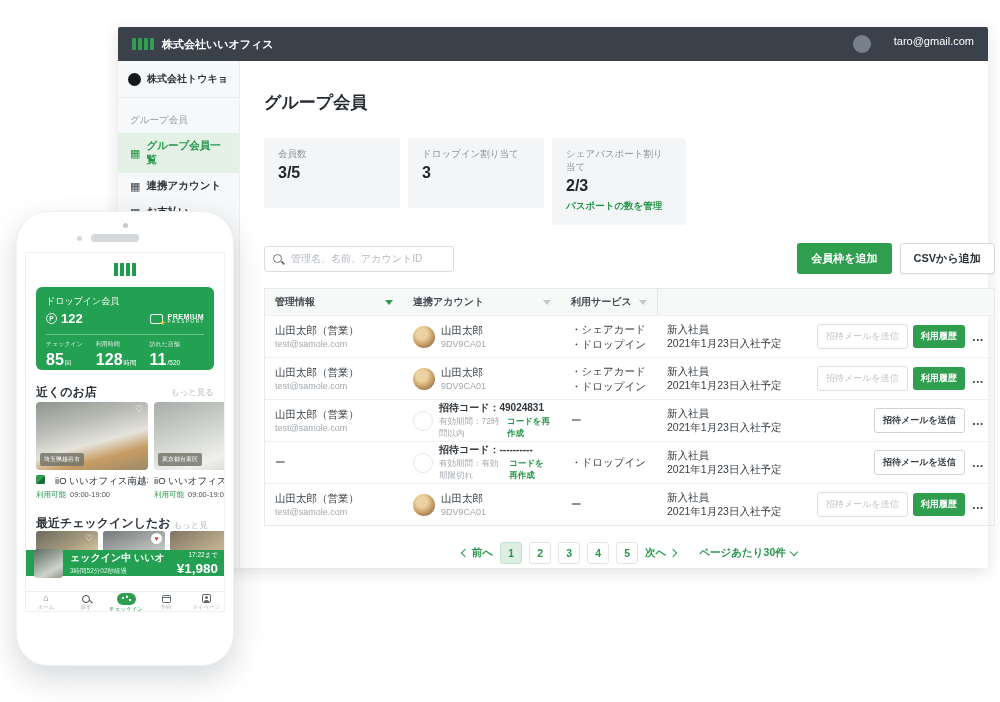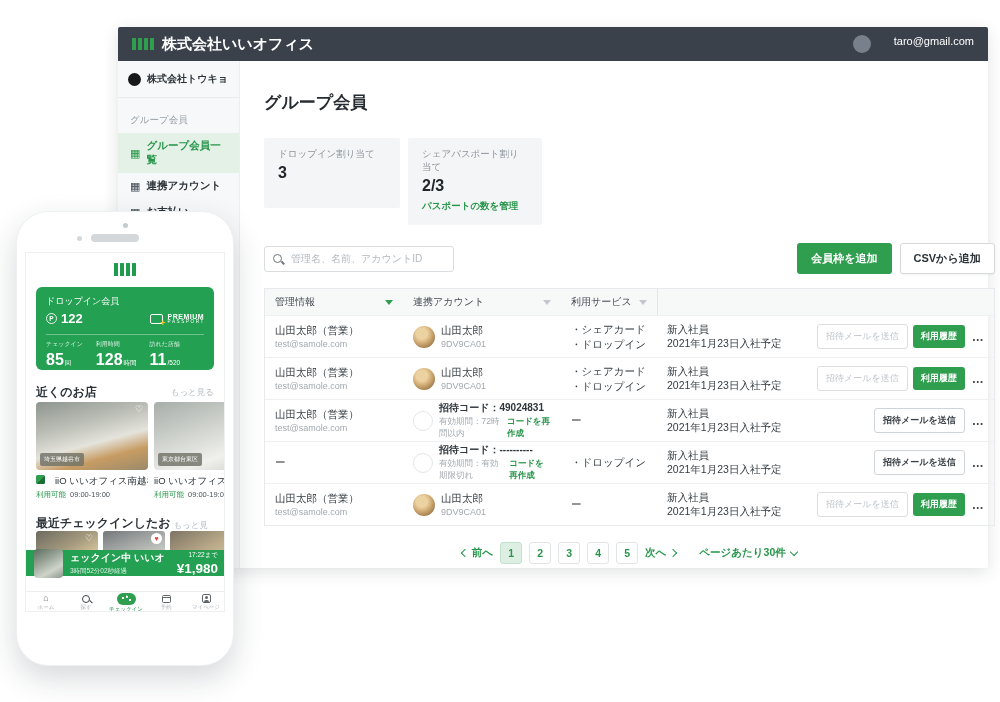--- a/index.html
+++ b/index.html
@@ -3,21 +3,21 @@
 <meta charset="utf-8">
 <style>
   html,body{margin:0;padding:0;background:#fff;font-family:"Liberation Sans","DejaVu Sans",sans-serif;}
   .canvas{position:relative;width:1000px;height:702px;background:#fff;overflow:hidden;}
 
   
   .card{position:absolute;left:118px;top:27px;width:870px;height:541px;background:#fff;border-radius:2px;box-shadow:0 4px 16px rgba(40,50,60,.14);}
   .topbar{height:34px;background:#3a414b;display:flex;align-items:center;padding:0 14px;border-radius:2px 2px 0 0;}
   .logo-bars{display:flex;gap:2px;align-items:center;}
   .logo-bars i{width:4px;height:12px;background:#2f9e4f;border-radius:.5px;display:block;}
-  .topbar-title{color:#fff;font-size:15px;font-weight:bold;margin-left:8px;}
+  .topbar-title{color:#fff;font-size:11px;font-weight:bold;margin-left:8px;}
   .topbar-right{margin-left:auto;display:flex;align-items:flex-start;gap:23px;}
   .avatar-sm{width:18px;height:18px;border-radius:50%;background:#78808b;}
   .topbar-email{color:#fff;font-size:11px;}
   .card-body{display:flex;height:507px;}
 
   
   .sidebar{width:122px;background:#f7f8f9;border-right:1px solid #eceef0;flex-shrink:0;box-sizing:border-box;}
   .org{display:flex;align-items:center;gap:6px;padding:11px 10px;border-bottom:1px solid #e9ebed;}
   .org-dot{width:13px;height:13px;border-radius:50%;background:#17181a;flex-shrink:0;}
   .org-name{font-size:10px;font-weight:bold;color:#2b3238;white-space:nowrap;overflow:hidden;}
@@ -41,21 +41,21 @@
   .searchbox{display:flex;align-items:center;gap:7px;width:190px;height:26px;border:1px solid #d9dde0;border-radius:3px;padding:0 8px;box-sizing:border-box;background:#fff;}
   .mag{width:7px;height:7px;border:1.5px solid #6e757c;border-radius:50%;position:relative;flex-shrink:0;}
   .mag::after{content:"";position:absolute;width:4px;height:1.5px;background:#6e757c;transform:rotate(45deg);right:-3.5px;bottom:-1.5px;}
   .searchbox input{border:none;outline:none;font-size:10px;color:#333;width:100%;background:transparent;font-family:inherit;}
   .searchbox input::placeholder{color:#b3b9bf;}
   .btn-green{background:#2f9e4f;color:#fff;font-weight:bold;font-size:11px;padding:8px 14px;border-radius:3px;margin-left:auto;cursor:pointer;}
   .btn-white{background:#fff;border:1px solid #d5d9dc;color:#2b3238;font-weight:bold;font-size:11px;padding:7px 13px;border-radius:3px;margin-left:8px;box-shadow:0 1px 2px rgba(0,0,0,.05);cursor:pointer;}
 
   
   .table{margin-top:14px;border:1px solid #e7eaec;}
-  .thead{display:flex;align-items:stretch;background:#f7f8f8;height:26px;font-size:10px;color:#454c53;font-weight:normal;}
+  .thead{display:flex;align-items:stretch;background:#f7f8f8;height:26px;font-size:10px;color:#454c53;font-weight:bold;}
   .th{display:flex;align-items:center;justify-content:space-between;padding:0 10px;box-sizing:border-box;cursor:pointer;}
   .c1{width:138px;}.c2{width:158px;}.c3{width:96px;}.c4{width:150px;}
   .c5{flex:1;}
   .th.c5{border-left:1px solid #e4e7e9;}
   .tri{width:0;height:0;border-left:4px solid transparent;border-right:4px solid transparent;border-top:5px solid #c3c8cc;}
   .tri.green{border-top-color:#2f9e4f;}
   .tr{display:flex;align-items:center;height:41px;border-top:1px solid #eef0f1;font-size:10.5px;color:#353c42;}
   .td{padding:0 10px;box-sizing:border-box;}
   .td.c5{display:flex;align-items:center;justify-content:flex-end;gap:5px;padding-right:8px;}
   .sub{font-size:9px;color:#a3a9af;margin-top:1px;}
@@ -193,20 +193,24 @@
           <span class="bicon">▦</span>
           <span>お支払い</span>
         </div>
       </div>
 
       <div class="main">
         <div class="page-title">グループ会員</div>
 
         <div class="stats">
           <div class="stat">
+            <div class="stat-label">会員数</div>
+            <div class="stat-value">3/5</div>
+          </div>
+          <div class="stat">
             <div class="stat-label">ドロップイン割り当て</div>
             <div class="stat-value">3</div>
           </div>
           <div class="stat s3">
             <div class="stat-label">シェアパスポート割り当て</div>
             <div class="stat-value">2/3</div>
             <div class="stat-link">パスポートの数を管理</div>
           </div>
         </div>
 

